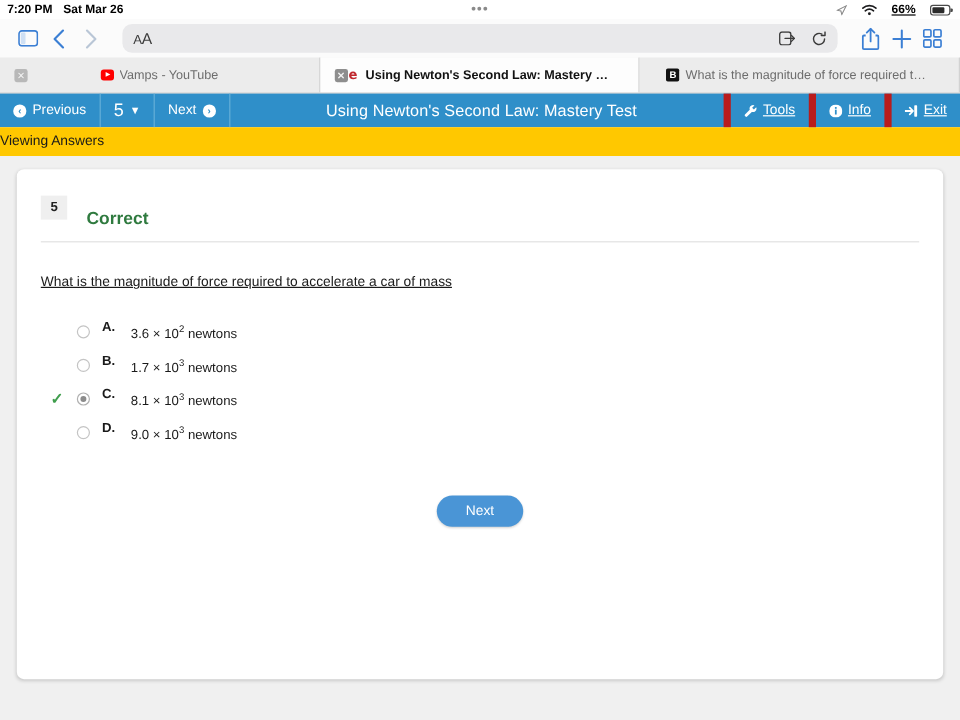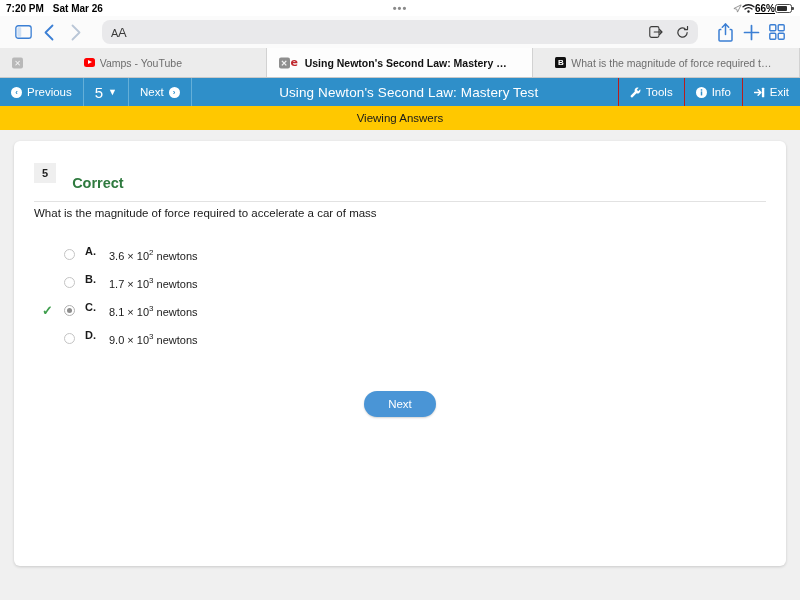--- a/index.html
+++ b/index.html
@@ -12,21 +12,21 @@
 
   
   .statusbar{
     height:16px; width:100%;
     display:flex; align-items:center;
     padding:0 8px 0 6px;
     font-size:10px; font-weight:bold; color:#000;
     background:#fff;
   }
   .sb-left{display:flex; align-items:center; gap:9px;}
-  .sb-right{margin-left:auto; display:flex; align-items:center; gap:0;text-decoration:underline;}
+  .sb-right{margin-left:auto; display:flex; align-items:center; gap:12px;text-decoration:underline;}
   .sb-dots{
     position:absolute; left:50%; top:3px; transform:translateX(-50%);
     color:#8a8a8a; font-size:11px; letter-spacing:1px; line-height:10px;
   }
   .batt{
     width:17px; height:9px; border:1px solid #4a4a4a; border-radius:2.5px;
     position:relative; display:inline-block;
   }
   .batt::after{
     content:""; position:absolute; right:-2.5px; top:2.5px;
@@ -110,32 +110,32 @@
   .appbtn{
     height:28px; display:flex;align-items:center; gap:5px;
     padding:0 11px; border-right:1px solid #64afd8;
   }
   .appbtn.first{border-left:none;}
   .apptitle{
     flex:1; text-align:center; font-size:13.5px; letter-spacing:.1px;
     padding-left:8px;
   }
   .right-group{ display:flex; height:28px; }
-  .right-group .appbtn{ border-right:none; border-left:1px solid #b91c1c;}
+  .right-group .appbtn{ border-right:none; border-left:6px solid #b91c1c;text-decoration:underline;}
   .circ-arrow{
     width:11px;height:11px;border-radius:50%;background:#fff;color:#2f8fc9;
     font-size:8px;line-height:11px;text-align:center;display:inline-block;font-weight:bold;
   }
   .qnum{ font-size:15px; font-weight:500; }
   .chev{ font-size:9px; }
 
   
   .banner{
     height:24px; width:100%; background:#ffc800;
-    display:flex; align-items:center; justify-content:center;
+    display:flex; align-items:center; justify-content:flex-start;
     font-size:11.5px; color:#1a1a1a;
   }
 
   
   .page{
     width:100%; height:calc(600px - 16px - 32px - 30px - 28px - 24px);
     background:#f0f0f0; padding:11px 14px 0 14px;
     position:relative;
   }
   .card{
@@ -148,21 +148,21 @@
     border-bottom:1px solid #e2e2e2; padding-bottom:10px;
   }
   .qbadge{
     background:#efefef; color:#222; font-size:11px; font-weight:bold;
     padding:4px 8px; min-width:21px; text-align:center;
   }
   .qstatus{ color:#2f7a3f; font-size:14.5px; font-weight:bold;margin-top:20px; }
   .prompt{
     font-size:11.5px; color:#1a1a1a; margin-top:20px;
   }
-  .question{ font-size:11.5px; color:#1a1a1a; line-height:23px; }
+  .question{ font-size:11.5px; color:#1a1a1a; margin-top:22px; line-height:23px;text-decoration:underline; }
   sup{ font-size:8px; vertical-align:super; }
 
   .options{ margin-top:20px; padding-left:30px; }
   .opt{ display:flex; align-items:flex-start; height:28px; position:relative; }
   .check{
     position:absolute; left:-22px; top:3px; color:#3f9e4d; font-size:13px;
     font-weight:bold; line-height:13px;
   }
   .radio{
     width:11px;height:11px;border-radius:50%;border:1px solid #c4c4c4;

